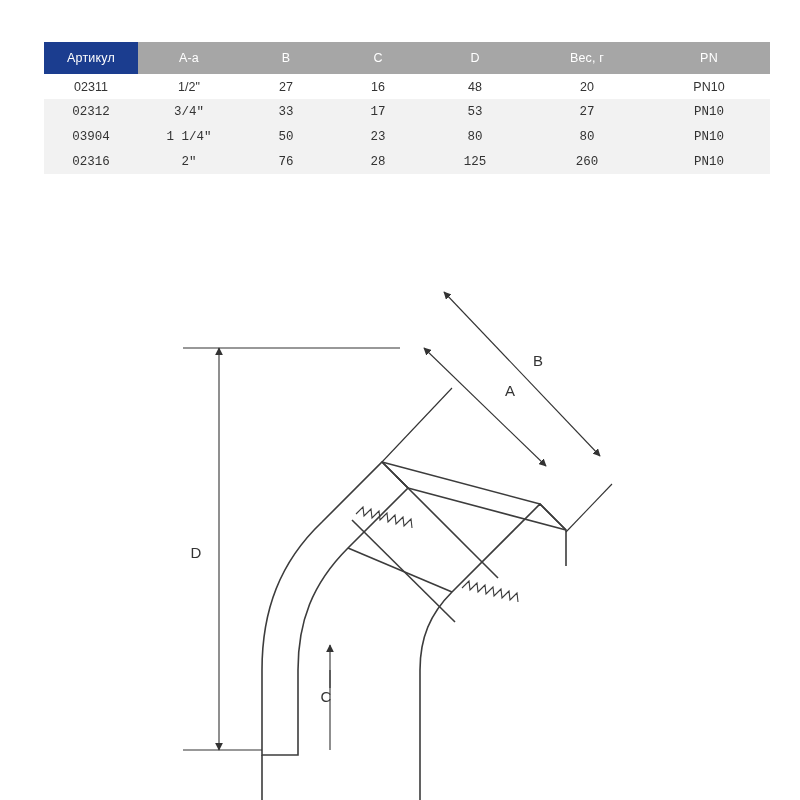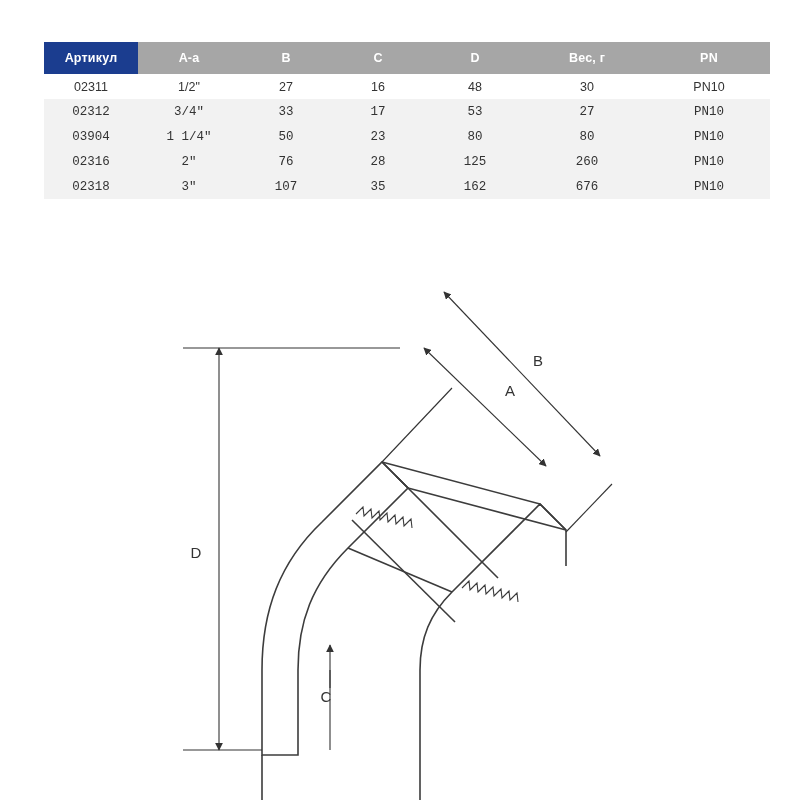--- a/index.html
+++ b/index.html
@@ -30,21 +30,21 @@
   }
   table.spec-table {
     border-collapse: collapse;
     width: 712px;
     table-layout: fixed;
   }
   table.spec-table th {
     background: #a6a6a6;
     color: #ffffff;
     font-size: 12.5px;
-    font-weight: bold;
+    font-weight: normal;
     height: 30px;
     text-align: center;
     vertical-align: middle;
     border: none;
     letter-spacing: 0.2px;
   }
   table.spec-table th.first-col {
     background: #1b3d8f;
   }
   table.spec-table td {
@@ -98,21 +98,21 @@
           <th style="width:120px">PN</th>
         </tr>
       </thead>
       <tbody>
         <tr class="odd">
           <td>02311</td>
           <td>1/2"</td>
           <td>27</td>
           <td>16</td>
           <td>48</td>
-          <td>30</td>
+          <td>20</td>
           <td>PN10</td>
         </tr>
         <tr class="even">
           <td>02312</td>
           <td>3/4"</td>
           <td>33</td>
           <td>17</td>
           <td>53</td>
           <td>27</td>
           <td>PN10</td>
@@ -128,29 +128,20 @@
         </tr>
         <tr class="even">
           <td>02316</td>
           <td>2"</td>
           <td>76</td>
           <td>28</td>
           <td>125</td>
           <td>260</td>
           <td>PN10</td>
         </tr>
-        <tr class="even">
-          <td>02318</td>
-          <td>3"</td>
-          <td>107</td>
-          <td>35</td>
-          <td>162</td>
-          <td>676</td>
-          <td>PN10</td>
-        </tr>
       </tbody>
     </table>
   </div>
 
   <div class="drawing">
     <svg width="800" height="530" viewBox="0 0 800 530" xmlns="http://www.w3.org/2000/svg">
       <defs>
         <marker id="arrHead" viewBox="0 0 10 10" refX="9" refY="5" markerWidth="7" markerHeight="7" orient="auto-start-reverse">
           <path d="M 0 0 L 10 5 L 0 10 z" fill="#333333"></path>
         </marker>

